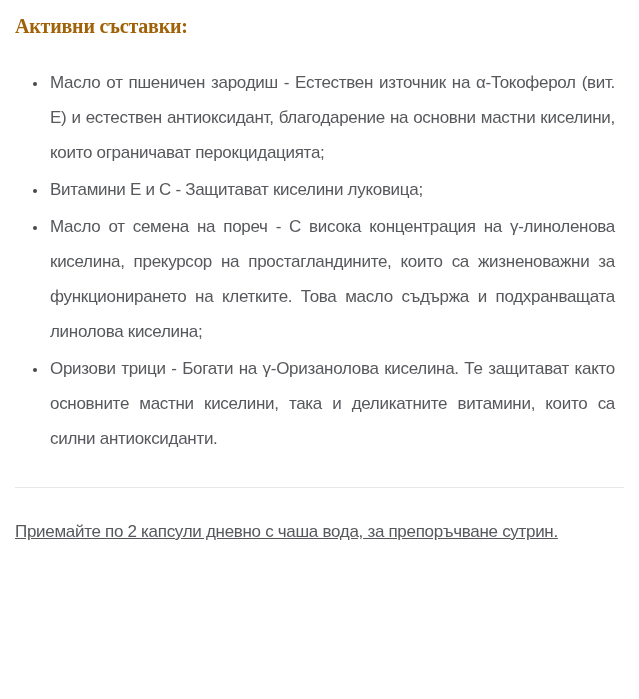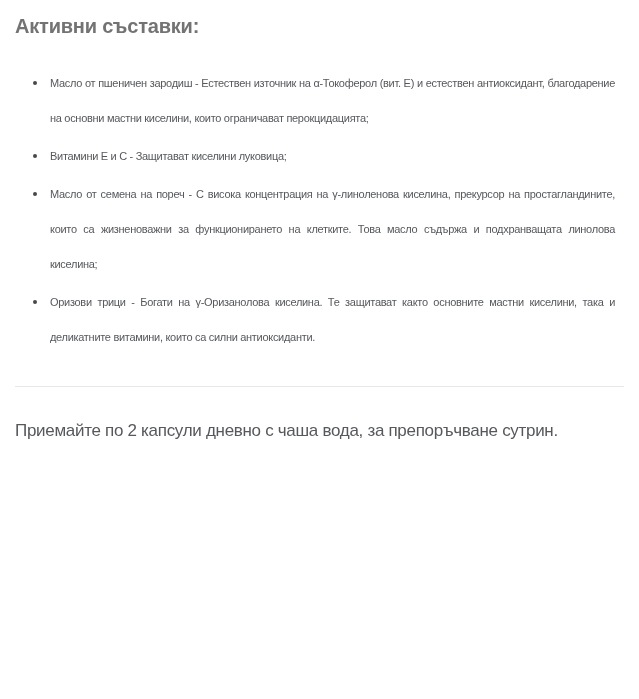--- a/index.html
+++ b/index.html
@@ -19,31 +19,32 @@
     height: 699px;
     padding: 13px 15px 0 15px;
     background: #ffffff;
     color: #56585c;
   }
   .section-heading {
     margin: 0;
     font-size: 20px;
     line-height: 26px;
     font-weight: bold;
-    color: #737373;
+    color: #a16207;
     letter-spacing: -0.2px;
     text-align: left;
+    font-family: Liberation Serif, serif;
   }
   .bullet-list {
     margin: 26px 0 0 0;
     padding: 0 0 0 33px;
     list-style: disc outside;
   }
   .bullet-list li {
-    font-size: 11px;
+    font-size: 17px;
     line-height: 35px;
     letter-spacing: -0.3px;
     text-align: justify;
     color: #56585c;
     margin: 0 9px 2px 0;
     padding-left: 2px;
   }
   .bullet-list li::marker {
     color: #46484b;
     font-size: 14px;
@@ -57,20 +58,21 @@
   .intake-heading {
     margin-top: 35px;
   }
   .body-paragraph {
     margin: 26px 0 0 0;
     font-size: 17px;
     line-height: 35px;
     letter-spacing: -0.3px;
     text-align: justify;
     color: #56585c;
+    text-decoration: underline;
   }
 </style>
 </head>
 <body>
 
 <div class="page">
 
   <section>
     <h2 class="section-heading">Активни съставки:</h2>
     <ul class="bullet-list">

